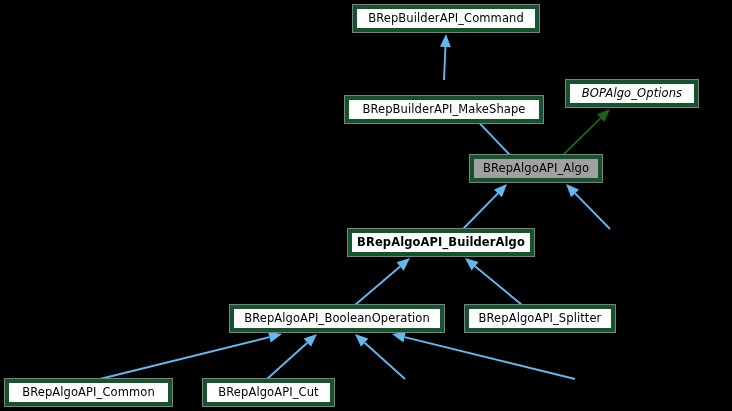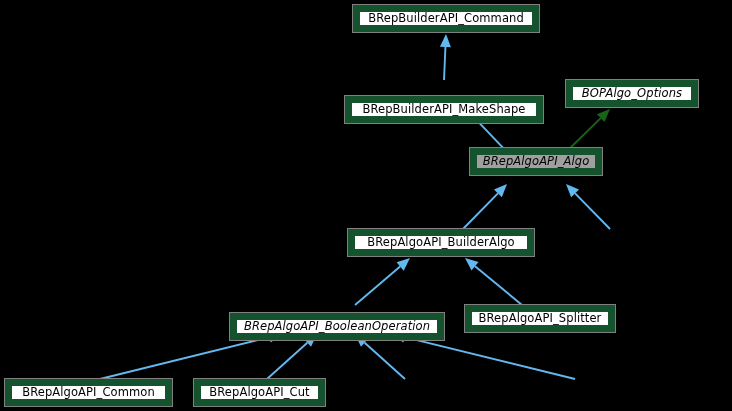--- a/index.html
+++ b/index.html
@@ -20,21 +20,21 @@
     left: 0;
     top: 0;
     width: 732px;
     height: 411px;
     pointer-events: none;
   }
   .uml-node {
     position: absolute;
     box-sizing: border-box;
     background: #ffffff;
-    border: 7px solid #14532d;
+    border: 4px solid #14532d;
     outline: 1px solid #808080;
     outline-offset: 0px;
     display: flex;
     align-items: center;
     justify-content: center;
     color: #000000;
     font-size: 11.5px;
     letter-spacing: 0.1px;
     white-space: nowrap;
     box-shadow: 1px 1px 0 0 #9a9a9a;
@@ -100,31 +100,31 @@
     </svg>
 <div class="uml-node" style="left: 353px; top: 5px; width: 186px; height: 27px;">
       <span class="node-label">BRepBuilderAPI_Command</span>
     </div>
     <div class="uml-node" style="left: 345px; top: 96px; width: 198px; height: 27px;">
       <span class="node-label">BRepBuilderAPI_MakeShape</span>
     </div>
     <div class="uml-node" style="left: 566px; top: 80px; width: 132px; height: 27px; font-style: italic;">
       <span class="node-label">BOPAlgo_Options</span>
     </div>
-    <div class="uml-node highlight" style="left: 470px; top: 148px; width: 132px; height: 27px; background: rgb(160, 160, 160); font-style: italic;">
+    <div class="uml-node highlight" style="left: 470px; top: 155px; width: 132px; height: 27px; background: rgb(160, 160, 160);">
       <span class="node-label">BRepAlgoAPI_Algo</span>
     </div>
-    <div class="uml-node" style="left: 348px; top: 229px; width: 186px; height: 27px;">
+    <div class="uml-node" style="left: 348px; top: 229px; width: 186px; height: 27px; font-weight: bold;">
       <span class="node-label">BRepAlgoAPI_BuilderAlgo</span>
     </div>
-    <div class="uml-node" style="left: 230px; top: 313px; width: 214px; height: 27px; font-style: italic;">
+    <div class="uml-node" style="left: 230px; top: 305px; width: 214px; height: 27px;">
       <span class="node-label">BRepAlgoAPI_BooleanOperation</span>
     </div>
     <div class="uml-node" style="left: 465px; top: 305px; width: 150px; height: 27px;">
       <span class="node-label">BRepAlgoAPI_Splitter</span>
     </div>
     <div class="uml-node" style="left: 5px; top: 379px; width: 167px; height: 27px;">
       <span class="node-label">BRepAlgoAPI_Common</span>
     </div>
-    <div class="uml-node" style="left: 194px; top: 379px; width: 131px; height: 27px;">
+    <div class="uml-node" style="left: 203px; top: 379px; width: 131px; height: 27px;">
       <span class="node-label">BRepAlgoAPI_Cut</span>
     </div>
   </div>
 
 </body></html>

